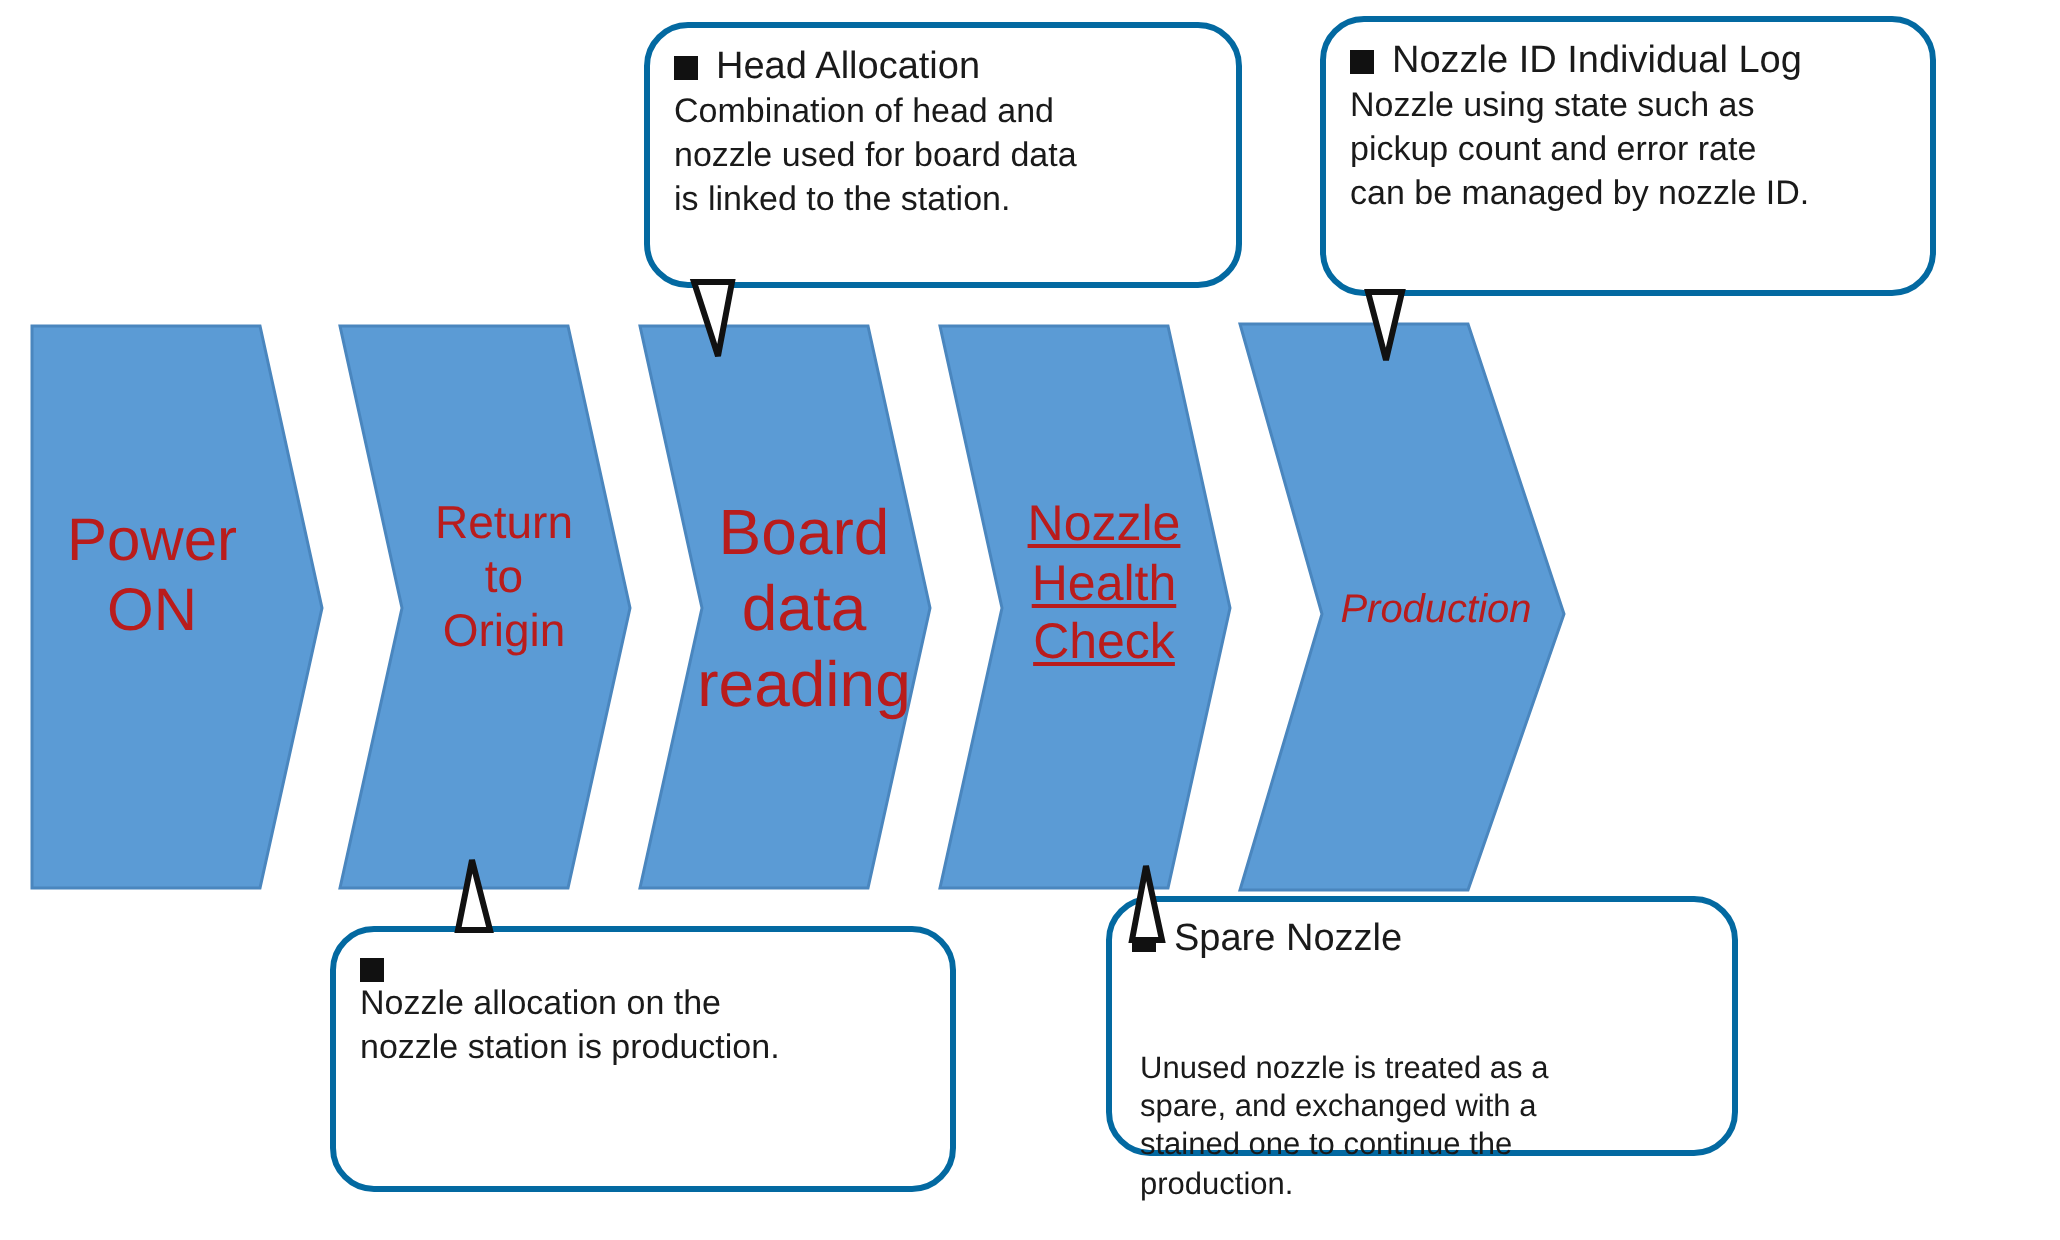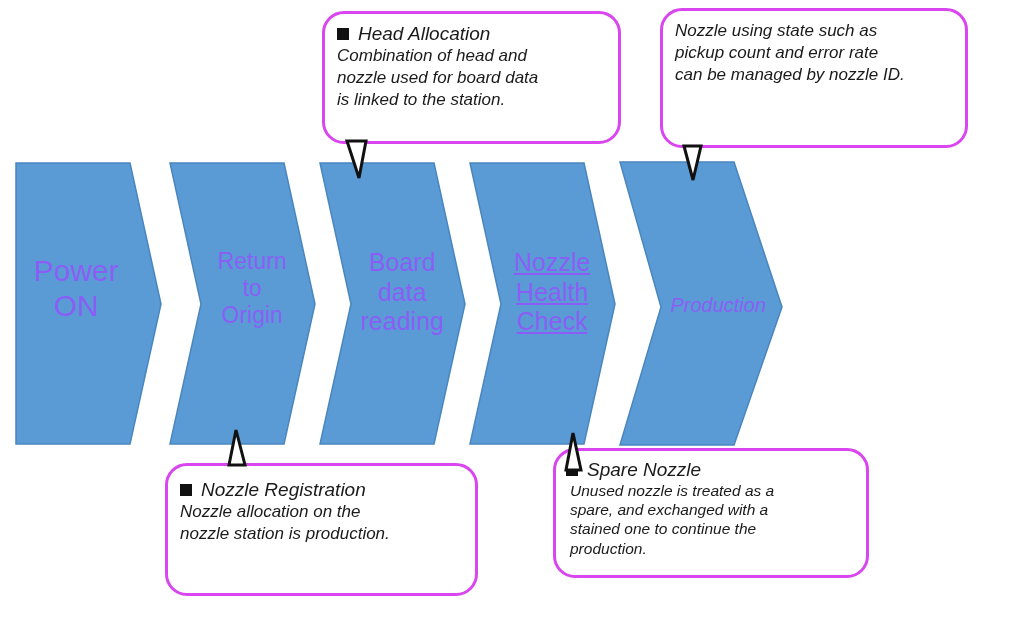--- a/index.html
+++ b/index.html
@@ -8,36 +8,35 @@
     background:#ffffff;
     font-family:"Liberation Sans", sans-serif;
     overflow:hidden;
     position:relative;
   }
   #stage{position:absolute;left:0;top:0;width:1030px;height:620px;}
   #stage svg{position:absolute;left:0;top:0;}
 
   .chev-label{
     position:absolute;
-    color:#8b5cf6;
+    color:#b91c1c;
     text-align:center;
     line-height:1.18;
     font-weight:400;
     pointer-events:none;
     white-space:pre-line;
   }
 
   .callout{
     position:absolute;
     background:#ffffff;
-    border:3px solid #d946ef;
+    border:3px solid #0369a1;
     border-radius:22px;
     box-sizing:border-box;
     z-index:5;
-    font-style:italic;
   }
   .callout .ctitle{
     font-size:19px;
     color:#1a1a1a;
     white-space:nowrap;
     display:flex;
     align-items:center;
     gap:9px;
   }
   .bullet{
@@ -95,21 +94,21 @@
     <path d="M566,470 L573,433 L581,470 Z" fill="#ffffff" stroke="#111111" stroke-width="3" stroke-linejoin="miter"></path>
   </svg>
 
   <div class="chev-label" style="left:16px;top:253px;width:120px;font-size:30px;">Power
 ON</div>
 
   <div class="chev-label" style="left:196px;top:248px;width:112px;font-size:23px;text-align:center;">Return
 to
 Origin</div>
 
-  <div class="chev-label" style="left:344px;top:248px;width:116px;font-size:25px;">Board
+  <div class="chev-label" style="left:344px;top:248px;width:116px;font-size:32px;">Board
 data
 reading</div>
 
   <div class="chev-label" style="left:494px;top:248px;width:116px;font-size:25px;text-decoration:underline;">Nozzle
 Health
 Check</div>
 
   <div class="chev-label" style="left:655px;top:294px;width:126px;font-size:20px;font-style:italic;">Production</div>
 
   <div class="callout" style="left:322px;top:11px;width:299px;height:133px;">
@@ -119,43 +118,46 @@
         <span>Head Allocation</span>
       </div>
       <div class="cbody">Combination of head and
 nozzle used for board data
 is linked to the station.</div>
     </div>
   </div>
 
   <div class="callout" style="left:660px;top:8px;width:308px;height:140px;">
     <div class="cinner">
+      <div class="ctitle">
+        <span class="bullet"></span>
+        <span>Nozzle ID Individual Log</span>
+      </div>
       <div class="cbody">Nozzle using state such as
 pickup count and error rate
 can be managed by nozzle ID.</div>
     </div>
   </div>
 
   <div class="callout" style="left:165px;top:463px;width:313px;height:133px;">
     <div class="cinner" style="padding-top:13px;">
       <div class="ctitle">
         <span class="bullet"></span>
-        <span>Nozzle Registration</span>
       </div>
       <div class="cbody">Nozzle allocation on the
 nozzle station is production.</div>
     </div>
   </div>
 
   <div class="callout" style="left:553px;top:448px;width:316px;height:130px;">
     <div class="cinner tight">
       <div class="ctitle">
         <span class="bullet"></span>
         <span>Spare Nozzle</span>
       </div>
-      <div class="cbody" style="font-size:15.5px;line-height:1.24;text-align:left;padding-left:4px;">Unused nozzle is treated as a
+      <div class="cbody" style="font-size:15.5px;line-height:1.24;text-align:left;padding-left:4px;margin-top:44px;">Unused nozzle is treated as a
 spare, and exchanged with a
 stained one to continue the
 production.</div>
     </div>
   </div>
 
 </div>
 
 </body></html>

